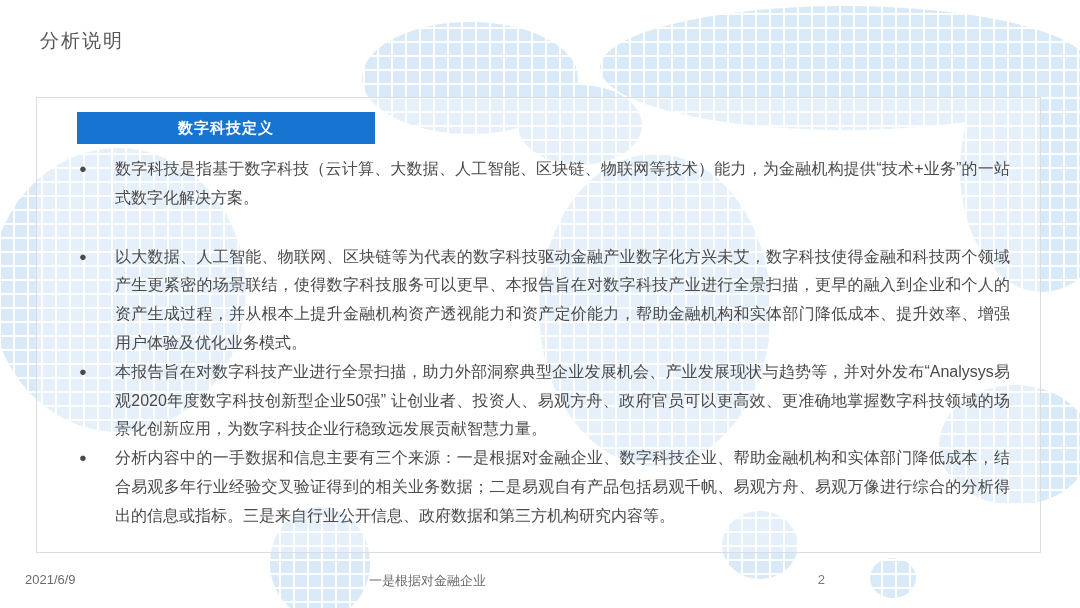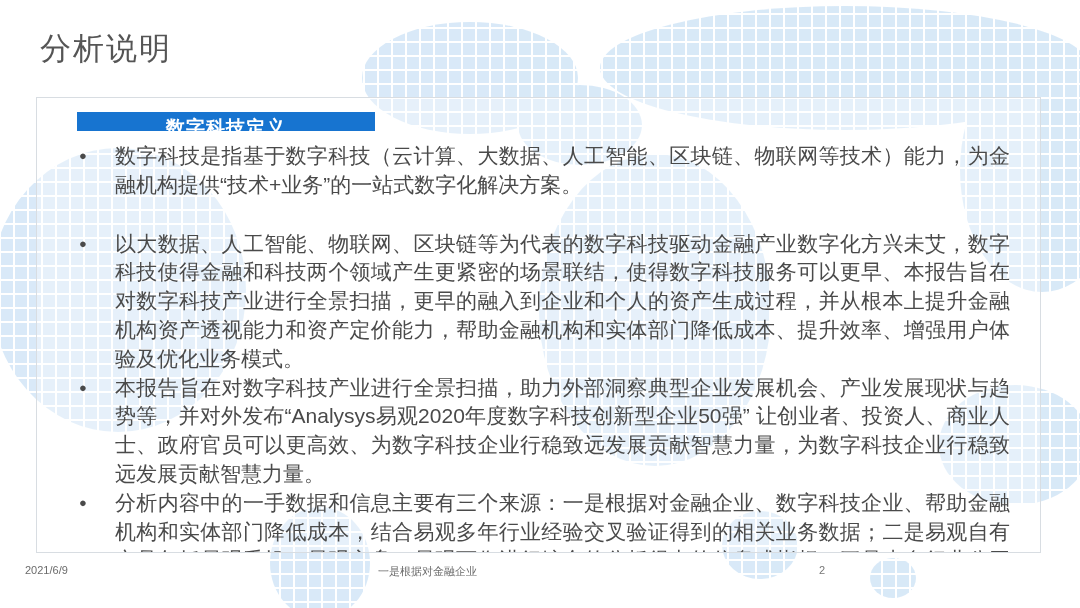--- a/index.html
+++ b/index.html
@@ -6,50 +6,50 @@
   body{
     width:1080px;height:608px;position:relative;overflow:hidden;
     background:#ffffff;
     font-family:"Liberation Sans","DejaVu Sans",sans-serif;
   }
   .map-bg{
     position:absolute;left:0;top:0;width:1080px;height:608px;z-index:0;
   }
   .page-title{
     position:absolute;left:40px;top:28px;z-index:2;
-    font-size:31px;font-weight:500;color:#555555;letter-spacing:2px;margin:0;
+    font-size:19px;font-weight:500;color:#555555;letter-spacing:2px;margin:0;
   }
   .card{
     position:absolute;left:36px;top:97px;width:1005px;height:456px;z-index:1;
     background:rgba(255,255,255,0.35);
     border:1px solid #d8dde2;
     box-sizing:border-box;
     padding:14px 0 0 0;
     overflow:hidden;
   }
   .badge{
-    margin-left:40px;width:298px;height:19px;line-height:32px;
+    margin-left:40px;width:298px;height:32px;line-height:32px;
     background:#1774d0;color:#ffffff;text-align:center;
-    font-size:19px;font-weight:bold;letter-spacing:1px;
+    font-size:15px;font-weight:bold;letter-spacing:1px;
   }
   .bullet-list{
     list-style:none;margin:11px 30px 0 78px;padding:0;
-    font-size:21px;line-height:28.8px;color:#4a4a4a;
+    font-size:16px;line-height:28.8px;color:#4a4a4a;
     text-align:justify;
   }
   .bullet-list li{position:relative;margin:0;}
   .bullet-list li::before{
     content:"\25CF";
     position:absolute;left:-36px;top:0;
     font-size:13px;color:#4a4a4a;
   }
   .section-gap{height:19px;}
   .footer{
-    position:absolute;left:0;bottom:24px;width:855px;height:20px;z-index:2;
-    font-size:11px;color:#6b6b6b;
+    position:absolute;left:0;bottom:16px;width:855px;height:20px;z-index:2;
+    font-size:13px;color:#6b6b6b;
   }
   .footer-date{position:absolute;left:25px;top:0;}
   .footer-motto{position:absolute;left:0;right:0;top:0;text-align:center;}
   .footer-page{position:absolute;right:30px;top:0;color:#777777;}
 </style>
 </head>
 <body>
 
 <svg class="map-bg" viewBox="0 0 1080 608" xmlns="http://www.w3.org/2000/svg" aria-hidden="true">
   <defs>
@@ -81,21 +81,21 @@
 
   <ul class="bullet-list">
     <li>数字科技是指基于数字科技（云计算、大数据、人工智能、区块链、物联网等技术）能力，为金融机构提供“技术+业务”的一站式数字化解决方案。</li>
   </ul>
 
   <div class="section-gap"></div>
 
 
   <ul class="bullet-list">
     <li>以大数据、人工智能、物联网、区块链等为代表的数字科技驱动金融产业数字化方兴未艾，数字科技使得金融和科技两个领域产生更紧密的场景联结，使得数字科技服务可以更早、本报告旨在对数字科技产业进行全景扫描，更早的融入到企业和个人的资产生成过程，并从根本上提升金融机构资产透视能力和资产定价能力，帮助金融机构和实体部门降低成本、提升效率、增强用户体验及优化业务模式。</li>
-    <li>本报告旨在对数字科技产业进行全景扫描，助力外部洞察典型企业发展机会、产业发展现状与趋势等，并对外发布“Analysys易观2020年度数字科技创新型企业50强” 让创业者、投资人、商业人士、政府官员可以更高效、为数字科技企业行稳致远发展贡献智慧力量，为数字科技企业行稳致远发展贡献智慧力量。</li>
+    <li>本报告旨在对数字科技产业进行全景扫描，助力外部洞察典型企业发展机会、产业发展现状与趋势等，并对外发布“Analysys易观2020年度数字科技创新型企业50强” 让创业者、投资人、易观方舟、政府官员可以更高效、更准确地掌握数字科技领域的场景化创新应用，为数字科技企业行稳致远发展贡献智慧力量。</li>
     <li>分析内容中的一手数据和信息主要有三个来源：一是根据对金融企业、数字科技企业、帮助金融机构和实体部门降低成本，结合易观多年行业经验交叉验证得到的相关业务数据；二是易观自有产品包括易观千帆、易观方舟、易观万像进行综合的分析得出的信息或指标。三是来自行业公开信息、政府数据和第三方机构研究内容等。</li>
   </ul>
 
 </div>
 
 <div class="footer">
   <span class="footer-date">2021/6/9</span>
   <span class="footer-motto">一是根据对金融企业</span>
   <span class="footer-page">2</span>
 </div>

